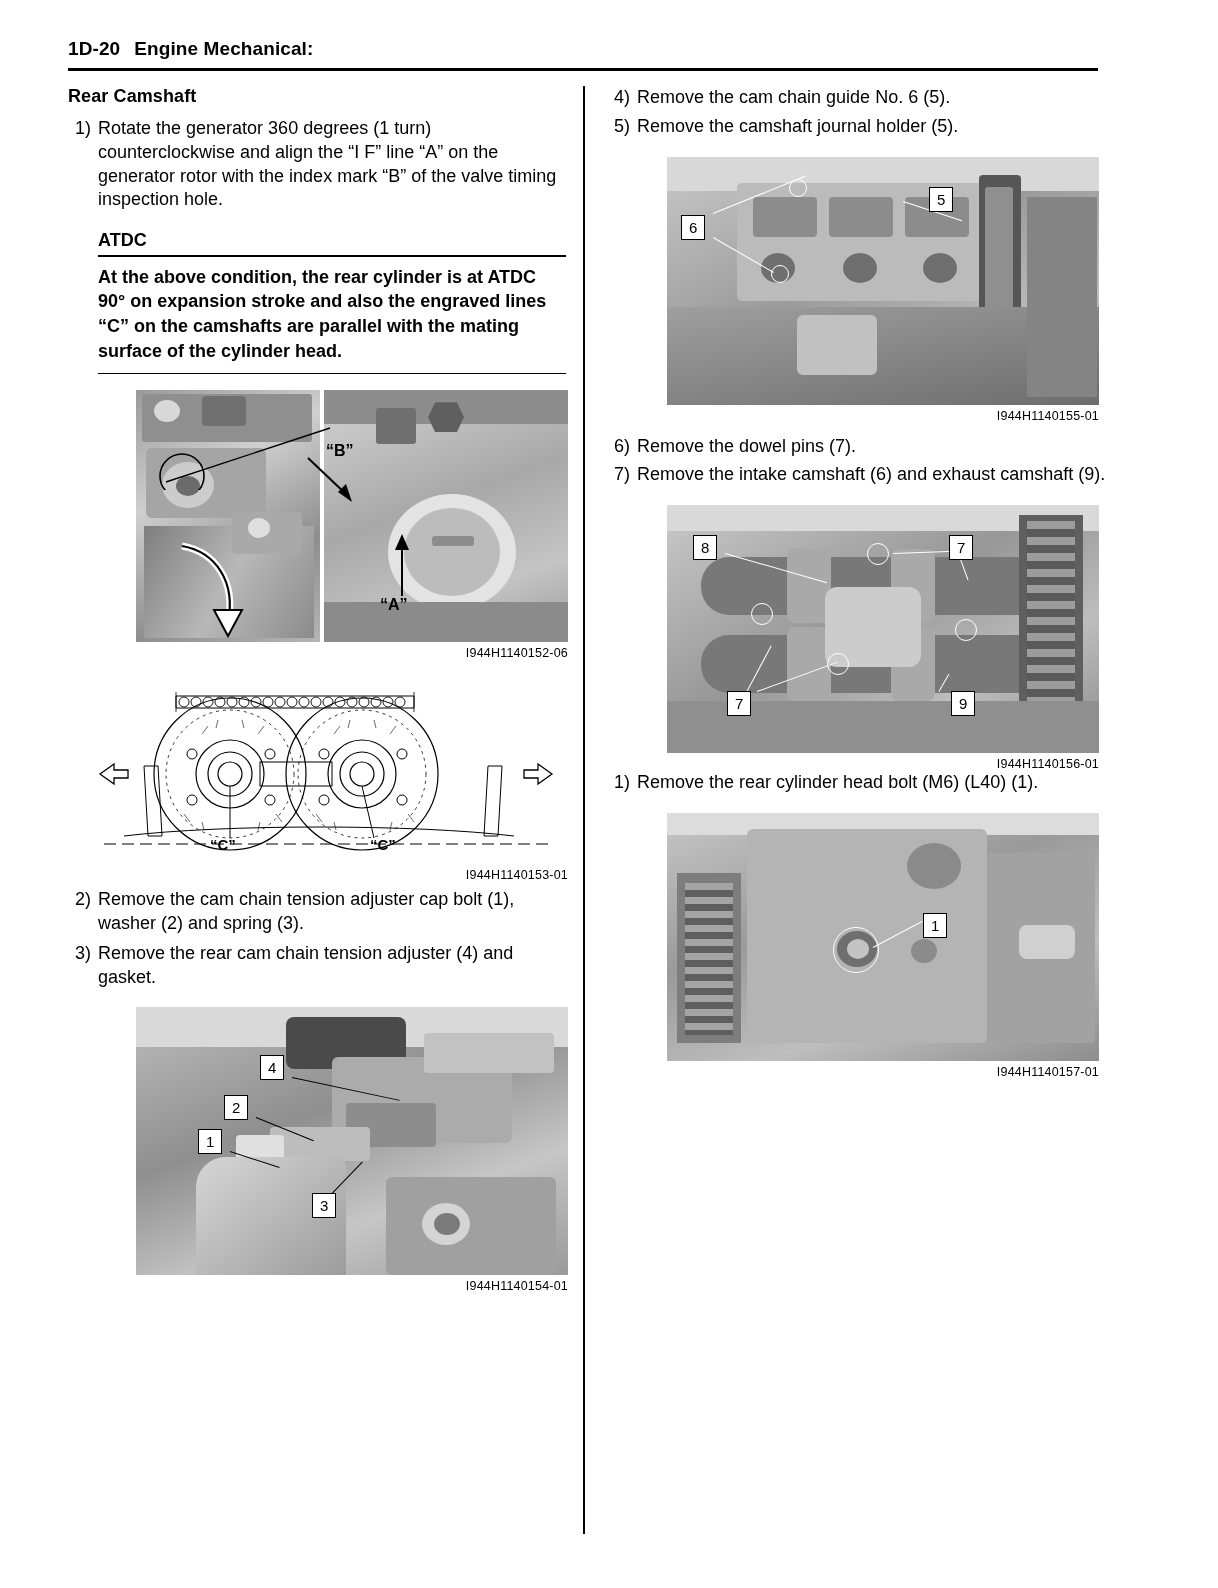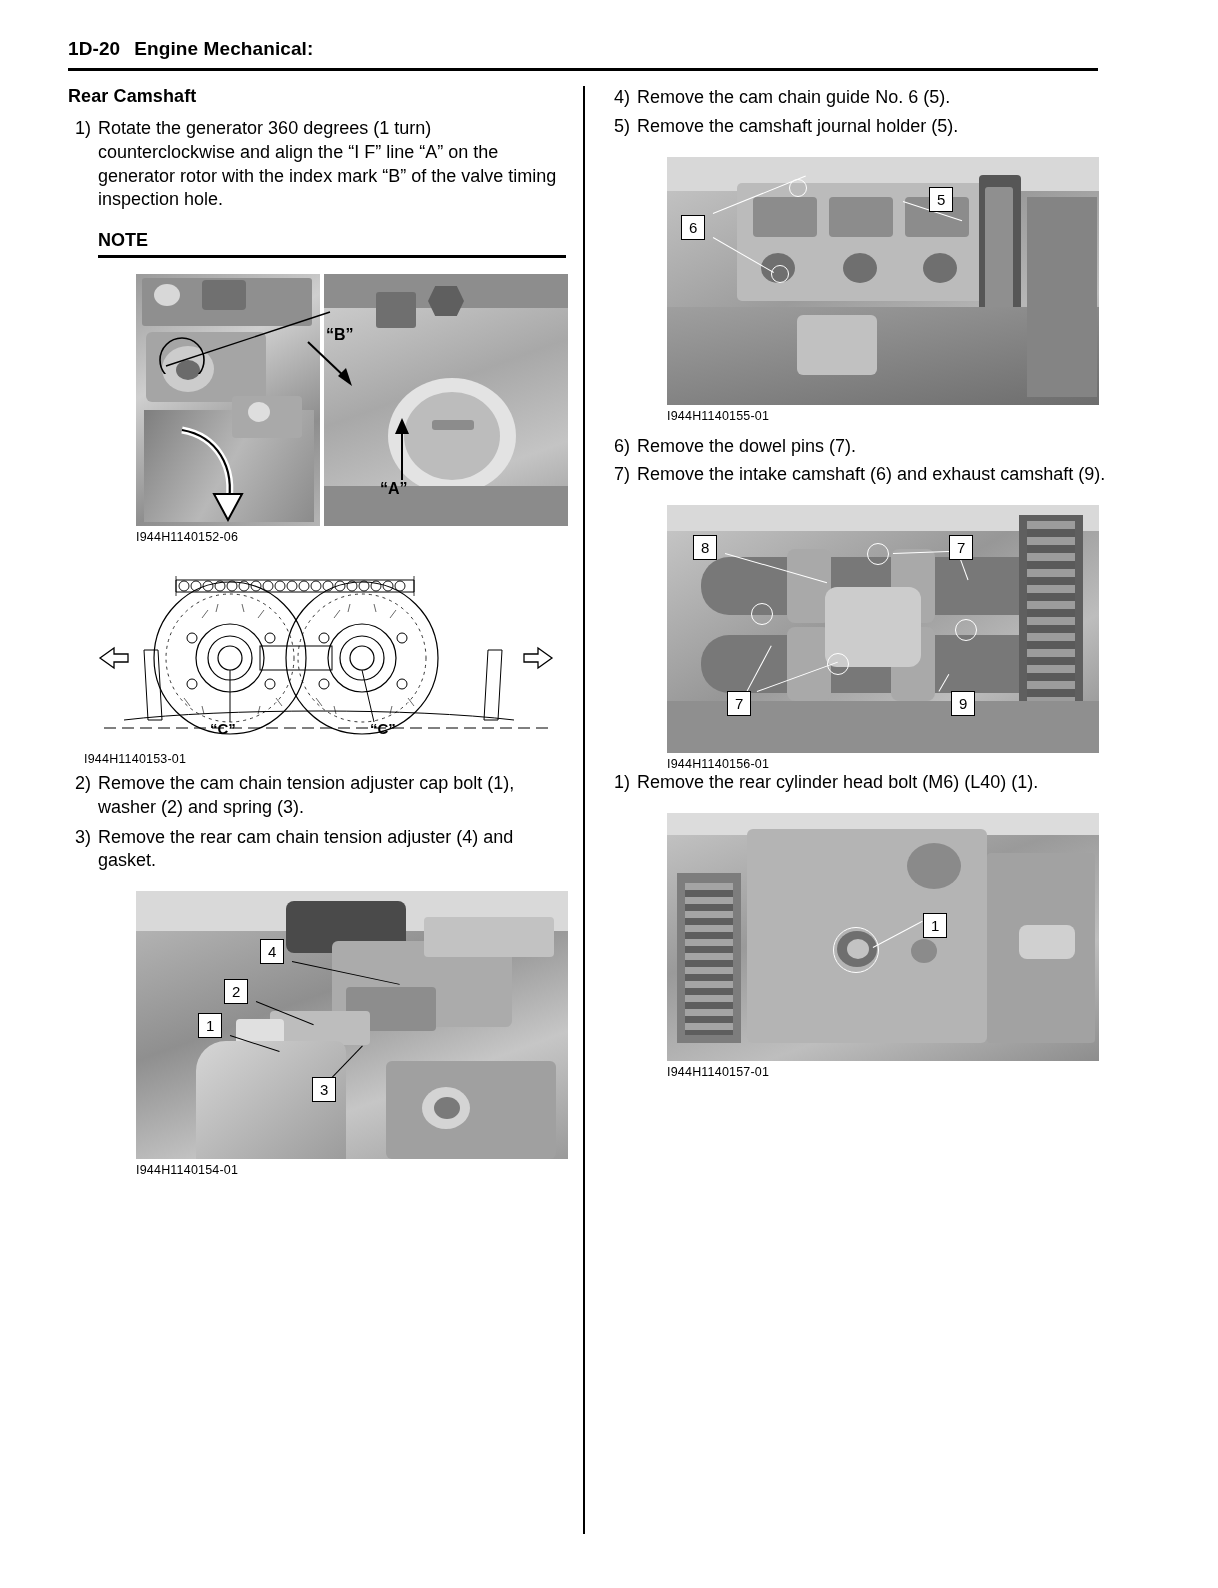--- a/index.html
+++ b/index.html
@@ -111,20 +111,21 @@
   
   .figure { position: relative; }
   .fig-img {
     position: relative;
     background: #c8c8c8;
     overflow: hidden;
   }
   .fig-code {
     font-size: 12.5px;
     letter-spacing: 0.2px;
+    text-align: right;
     margin-top: 4px;
     font-family: "Liberation Sans", sans-serif;
   }
 
   
   .callout {
     position: absolute;
     background: #ffffff;
     border: 1.4px solid #000;
     font-size: 15px;
@@ -180,22 +181,23 @@
   <div class="col-left">
 
     <h2 class="section-title">Rear Camshaft</h2>
 
     <div class="step">
       <div class="num">1)</div>
       <div class="txt">Rotate the generator 360 degrees (1 turn) counterclockwise and align the “I F” line “A” on the generator rotor with the index mark “B” of the valve timing inspection hole.</div>
     </div>
 
     <div class="note-box">
-      <div class="note-title">NOTE</div>
+      <div class="note-title">ATDC</div>
       <div class="note-rule"></div>
+      <div class="note-body">At the above condition, the rear cylinder is at ATDC 90° on expansion stroke and also the engraved lines “C” on the camshafts are parallel with the mating surface of the cylinder head.</div>
       <div class="note-rule"></div>
     </div>
 
     <div class="figure" style="margin-top:16px; margin-left:68px; width:432px;">
       <div class="fig-img" style="width:432px;height:252px;background:#b9b9b9;">
 
         <div class="blk" style="left:0;top:0;width:184px;height:252px;background:linear-gradient(150deg,#9a9a9a,#cfcfcf 35%,#8e8e8e 70%,#b5b5b5);"></div>
         <div class="blk" style="left:6px;top:4px;width:170px;height:48px;background:#8f8f8f;border-radius:3px;"></div>
         <div class="blk" style="left:18px;top:10px;width:26px;height:22px;background:#d8d8d8;border-radius:50%;"></div>
         <div class="blk" style="left:66px;top:6px;width:44px;height:30px;background:#707070;border-radius:4px;"></div>

